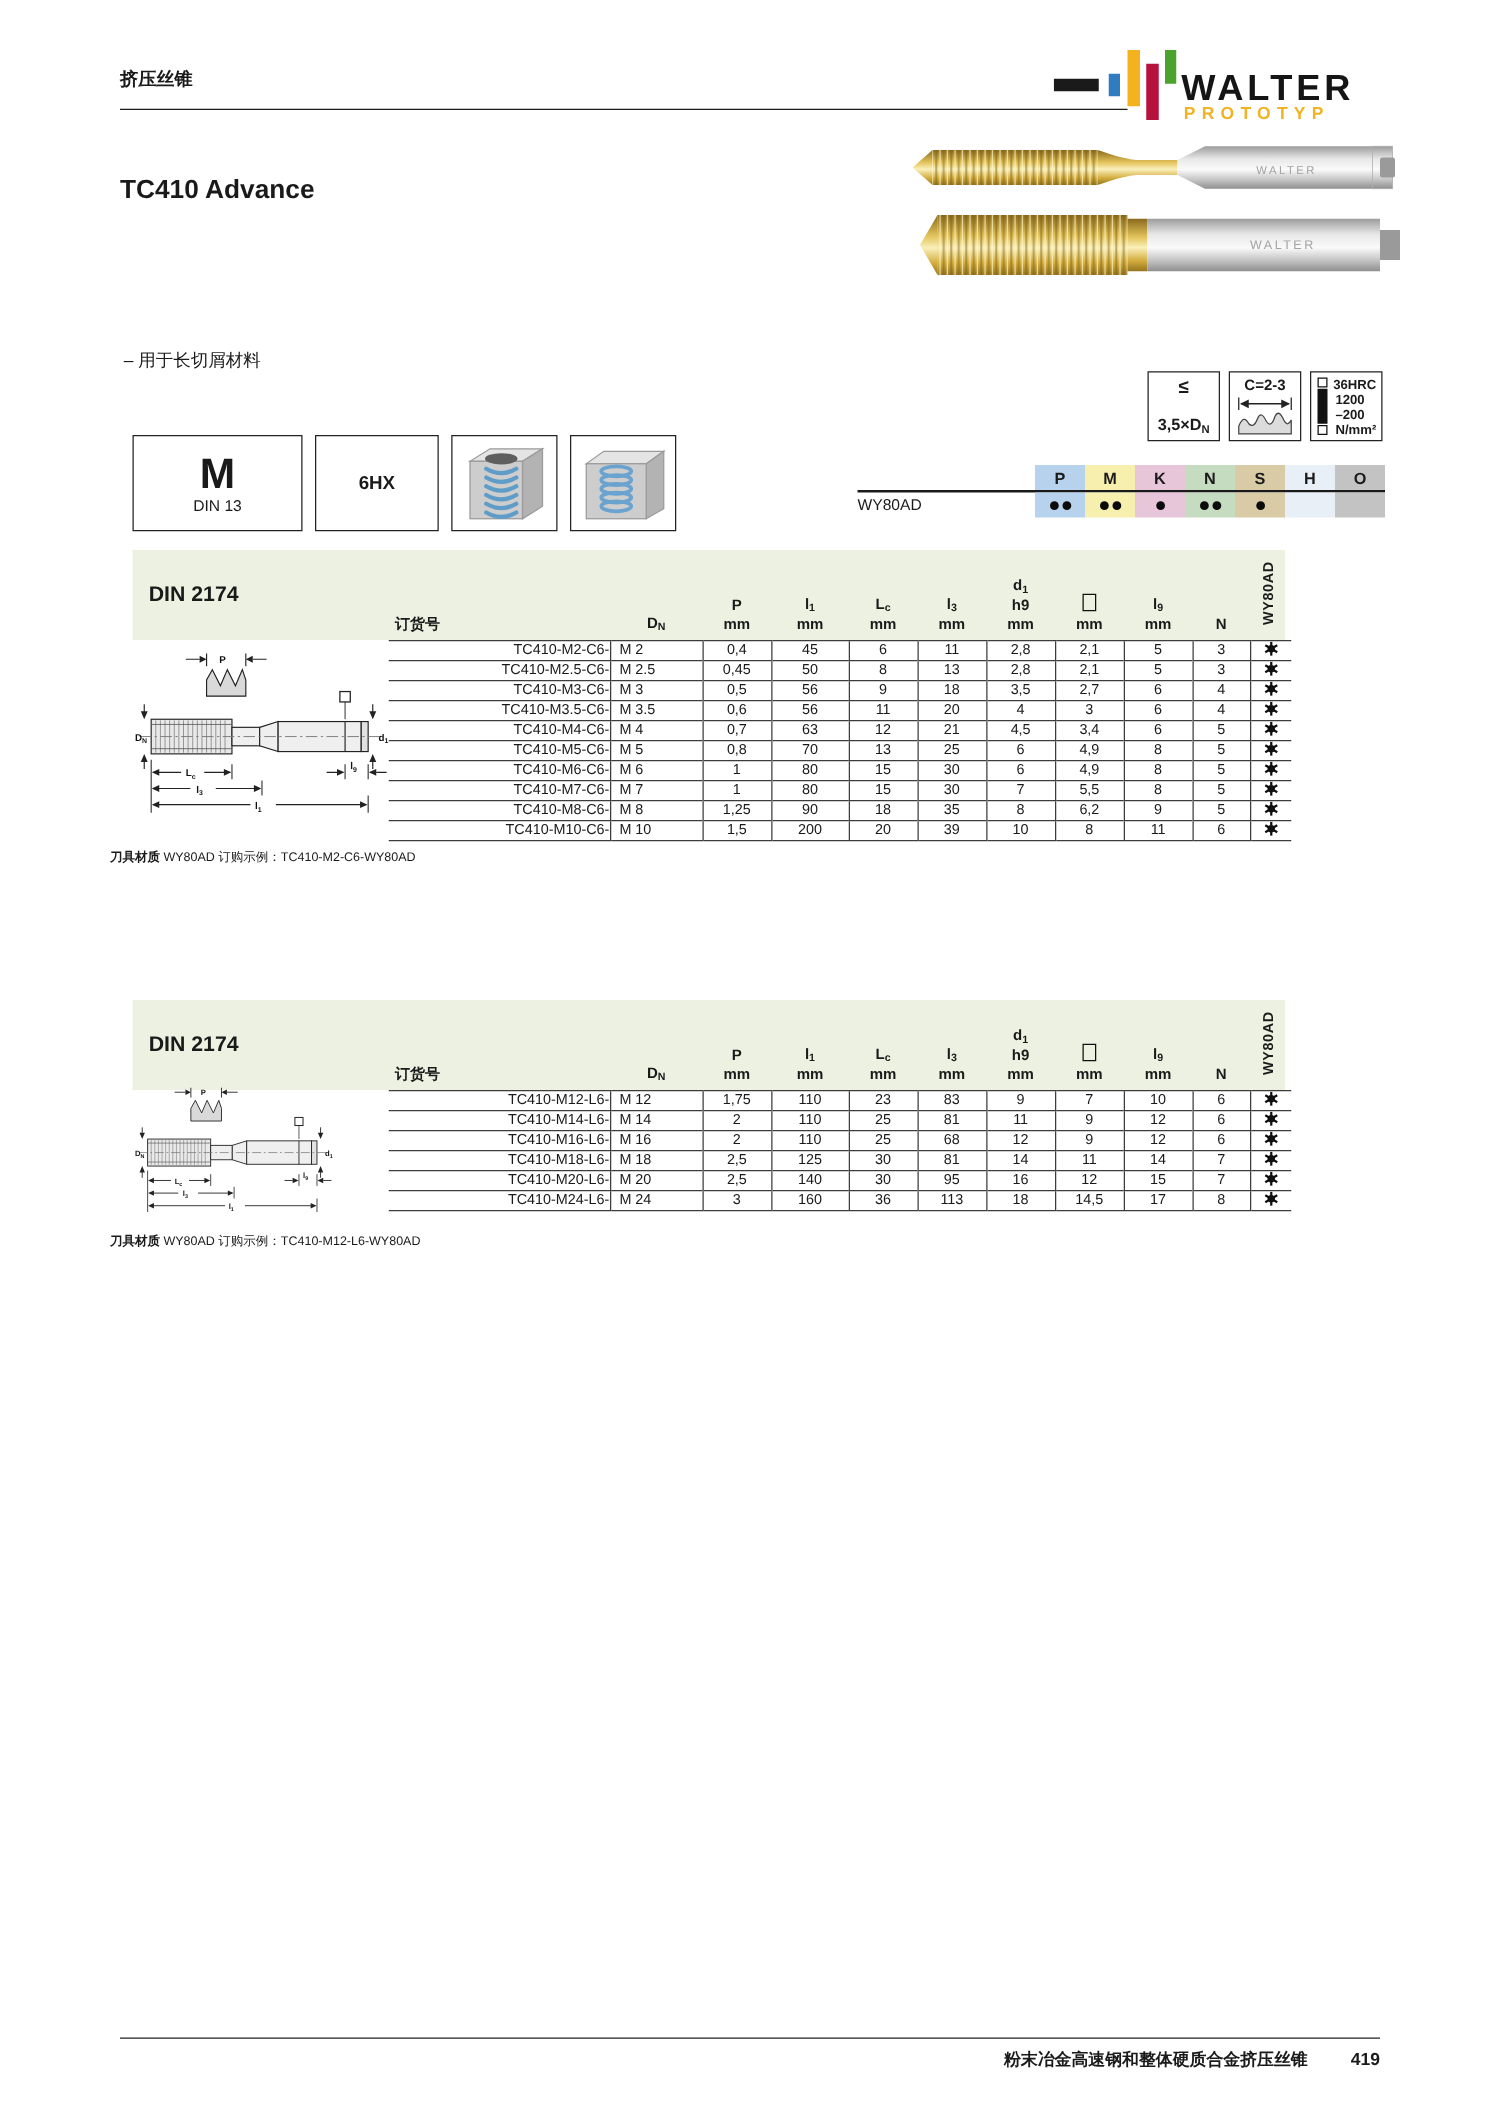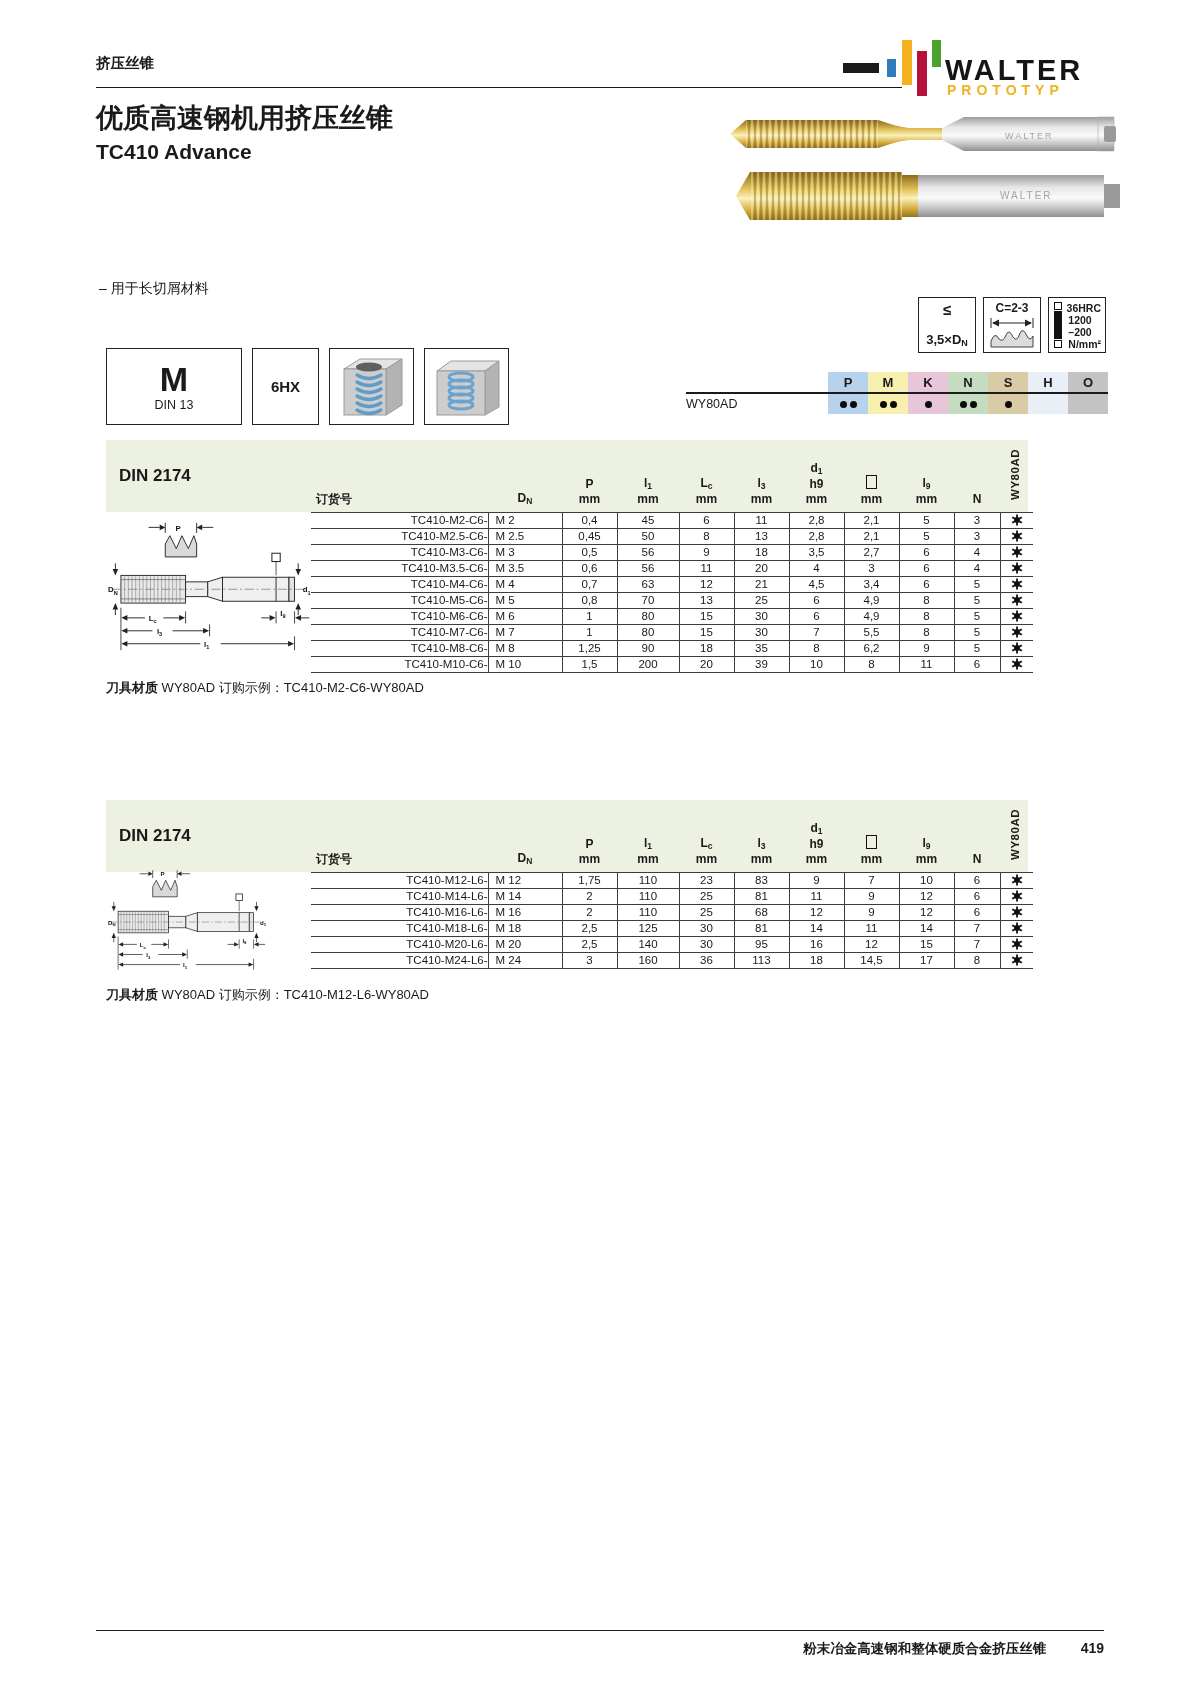--- a/index.html
+++ b/index.html
@@ -8,21 +8,21 @@
   .hlabel{position:absolute;left:96px;top:54px;font-size:14.5px;font-weight:700}
   .hrule{position:absolute;left:96px;top:87px;width:806px;height:1px;background:#1a1a1a}
   .logo{position:absolute;left:843px;top:40px}
   .t1{position:absolute;left:96px;top:100px;font-size:27px;font-weight:700}
   .t2{position:absolute;left:96px;top:140px;font-size:21px;font-weight:700}
   .taps{position:absolute;left:700px;top:98px}
   .feat{position:absolute;left:99px;top:280px;font-size:14px}
   .cbs{position:absolute;left:106px;top:348px;display:flex;gap:10px}
   .cbox{height:77px;border:1.6px solid #232323;box-sizing:border-box;background:#fff;
         display:flex;flex-direction:column;align-items:center;justify-content:center}
-  .cb1{width:136px}.cb2{width:67px}.cb3{width:85px}.cb4{width:85px}
+  .cb1{width:136px}.cb2{width:99px}.cb3{width:85px}.cb4{width:85px}
   .cb1-main{font-size:34px;font-weight:700;line-height:1}
   .cb1-sub{font-size:12.5px;margin-top:2px}
   .cb2 span{font-size:15px;font-weight:700}
   .cond{position:absolute;left:918px;top:297px;display:flex;gap:7px}
   .kbox{width:58px;height:56px;border:1.6px solid #232323;box-sizing:border-box;background:#fff;
         display:flex;flex-direction:column;align-items:center;justify-content:center}
   .k1{font-size:15px;font-weight:700;line-height:1}
   .k2{font-size:13px;font-weight:700;margin-top:15px;white-space:nowrap}
   .k2 .subN{font-size:9px;vertical-align:-2px}
   .kbox-c{justify-content:flex-start;padding-top:3px}
@@ -61,21 +61,21 @@
   .spec th.al{text-align:left;padding-left:5px}
   .spec tbody tr{height:16px}
   .spec tbody td{background:#fff;border-top:1px solid #3c3c3c;font-size:11.5px;text-align:center;padding:0;line-height:15px}
   .spec tbody td:not(:first-child){border-left:1px solid #3c3c3c}
   .spec tbody tr:last-child td{border-bottom:1px solid #3c3c3c}
   .spec td.c-ord{text-align:right;padding-left:8px}
   .spec td.c-dn{text-align:left;padding-left:7px}
   .spec td.c-ico svg{vertical-align:middle}
   .sub{font-size:8.5px;vertical-align:-2px}
   .sqg{display:inline-block;width:9px;height:12px;border:1.3px solid #111;vertical-align:-1px}
-  .tnote{position:absolute;left:106px;font-size:13px}
+  .tnote{position:absolute;left:88px;font-size:10px}
   .tnote b{font-weight:700}
   .n1{top:679px}
   .n2{top:986px}
   .frule{position:absolute;left:96px;top:1630px;width:1008px;height:1px;background:#222}
   .footer{position:absolute;left:96px;top:1639px;width:1008px;text-align:right;font-weight:700}
   .ftxt{font-size:13.5px}
   .fnum{font-size:14px;margin-left:30px}
 </style>
 </head>
 <body>
@@ -88,21 +88,20 @@
   <svg class="logo" width="262" height="56" viewBox="0 0 262 56">
     <rect x="0" y="23" width="36" height="10" fill="#1a1a1a"></rect>
     <rect x="44" y="19" width="9" height="18" fill="#2f7cc0"></rect>
     <rect x="59" y="0" width="10" height="45" fill="#f4b21e"></rect>
     <rect x="74" y="11" width="10" height="45" fill="#b5123e"></rect>
     <rect x="89" y="0" width="9" height="27" fill="#4ba22d"></rect>
     <text x="102" y="40" font-size="29" font-weight="bold" letter-spacing="3" fill="#151515">WALTER</text>
     <text x="104" y="55" font-size="14" font-weight="bold" letter-spacing="5" fill="#f0b323">PROTOTYP</text>
   </svg>
 
-  <div class="t1">优质高速钢机用挤压丝锥</div>
   <div class="t2">TC410 Advance</div>
 
   <svg class="taps" width="420" height="127" viewBox="0 0 420 127">
     <defs>
       <linearGradient id="gGold" x1="0" y1="0" x2="0" y2="1">
         <stop offset="0" stop-color="#8a6a1c"></stop>
           <stop offset="0.35" stop-color="#e3c35a"></stop>
         <stop offset="0.55" stop-color="#faf0bb"></stop>
           <stop offset="0.8" stop-color="#d4ad3e"></stop>
         <stop offset="1" stop-color="#96751f"></stop>

